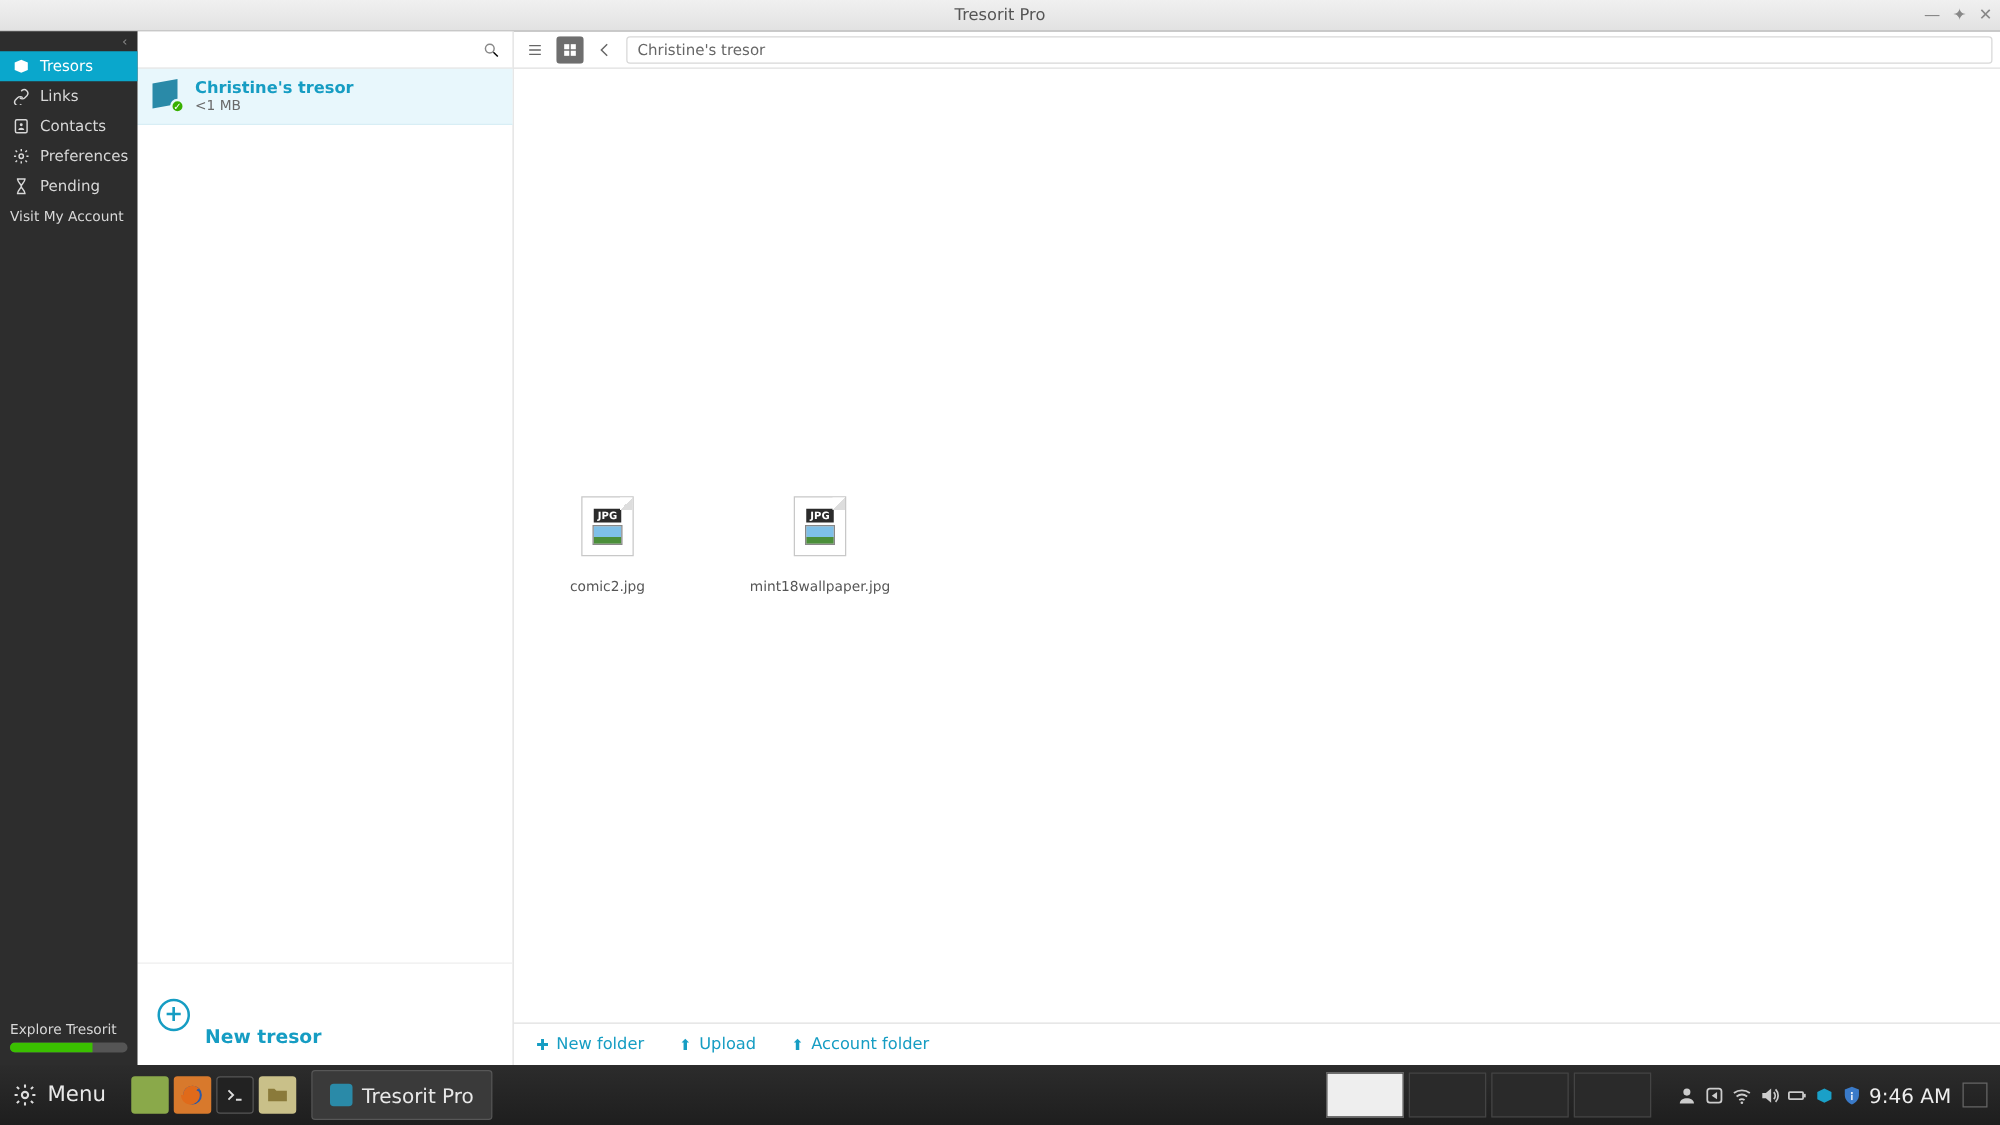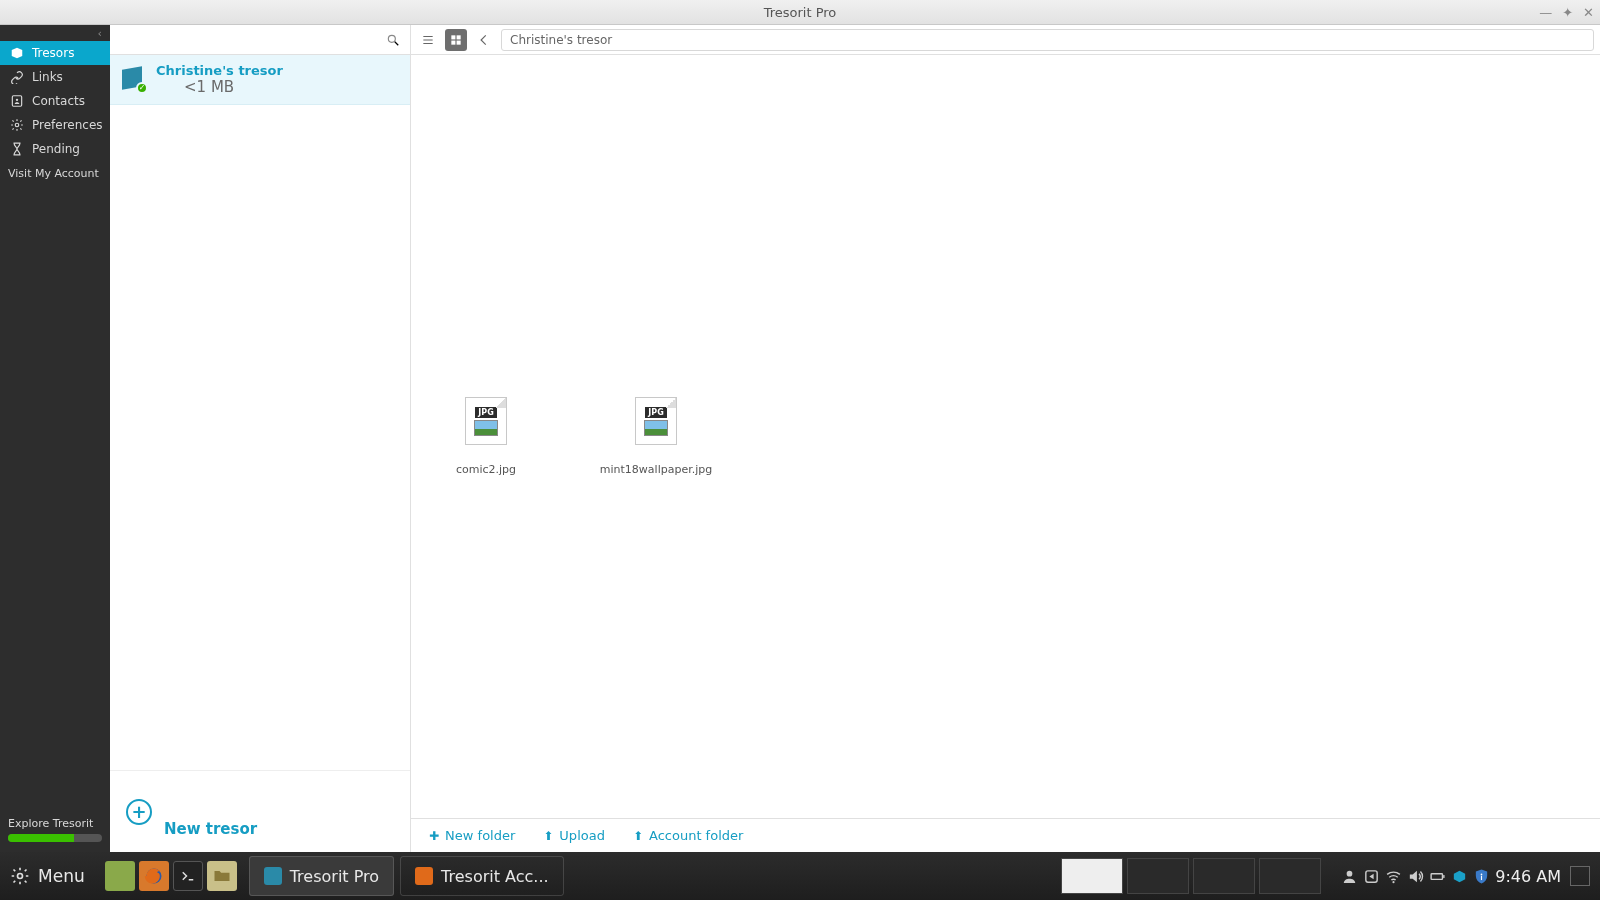--- a/index.html
+++ b/index.html
@@ -58,21 +58,21 @@
   .tresor-entry {
     display:flex; align-items:center; gap:10px; padding:8px 12px;
     background:#e8f7fc; border-bottom:1px solid #d8eef5; cursor:pointer;
   }
   .tresor-cube {
     width:24px;height:24px;position:relative;
   }
   .tresor-cube .cube{width:20px;height:20px;background:#2a8aa8;transform:skewY(-10deg);}
   .tresor-cube .badge{position:absolute;right:-2px;bottom:-2px;width:12px;height:12px;border-radius:50%;background:#38b000;border:2px solid #e8f7fc;display:flex;align-items:center;justify-content:center;color:#fff;font-size:8px;}
   .tresor-name{color:#169dc3;font-weight:bold;font-size:13px;}
-  .tresor-size{color:#6a6a6a;font-size:15px;margin-left:28px;}
+  .tresor-size{color:#6a6a6a;font-size:11px;}
   .tl-spacer{flex:1;}
   .new-tresor {
     display:flex;align-items:center;gap:12px;padding:14px 16px;cursor:pointer;border-top:1px solid #eee;
   }
   .new-tresor .plus{width:26px;height:26px;border:2px solid #169dc3;border-radius:50%;display:flex;align-items:center;justify-content:center;color:#169dc3;font-size:18px;font-weight:bold;}
   .new-tresor .label{color:#169dc3;font-weight:bold;font-size:15px;margin-top:35px;}
 
   
   .content { flex:1; display:flex; flex-direction:column; }
   .toolbar {
@@ -312,24 +312,20 @@
           <path d="M3 6h6l2 2h10v10H3z" fill="#8a7a3a"></path>
         </svg>
     </div>
   </div>
 
   <div class="task-items">
     <div class="task-item active">
       <div class="tic" style="background:#2a8aa8"></div>
       <span>Tresorit Pro</span>
     </div>
-    <div class="task-item">
-      <div class="tic" style="background:#e06a1a"></div>
-      <span>Tresorit Acc...</span>
-    </div>
   </div>
 
   <div class="tb-spacer"></div>
 
   <div class="workspaces">
     <div class="ws active"></div>
     <div class="ws"></div>
     <div class="ws"></div>
     <div class="ws"></div>
   </div>

